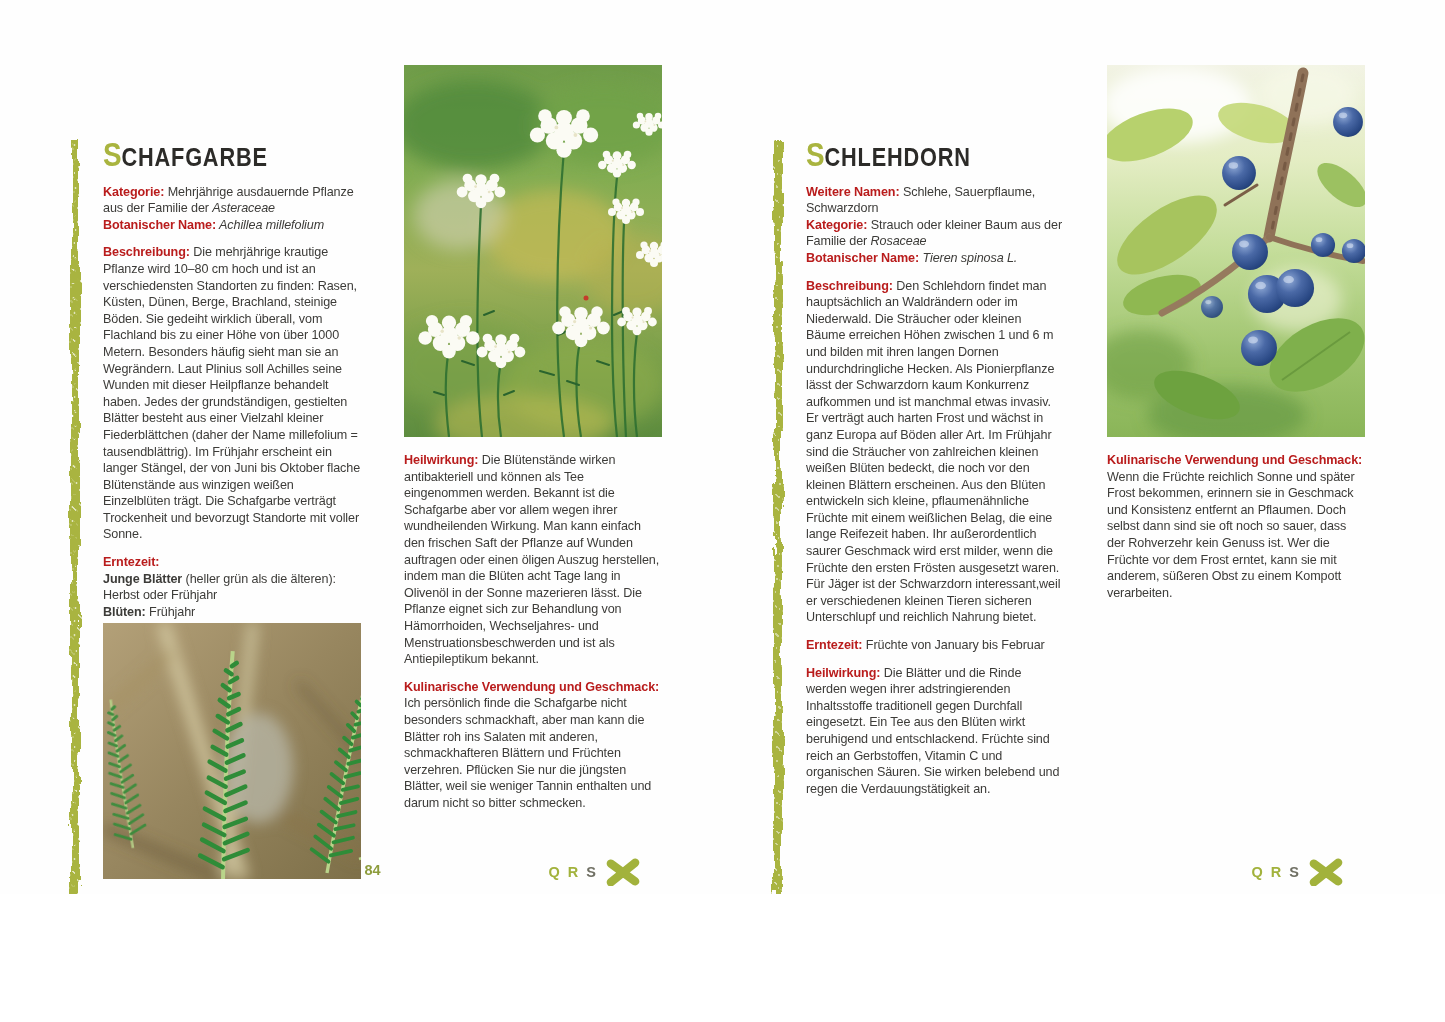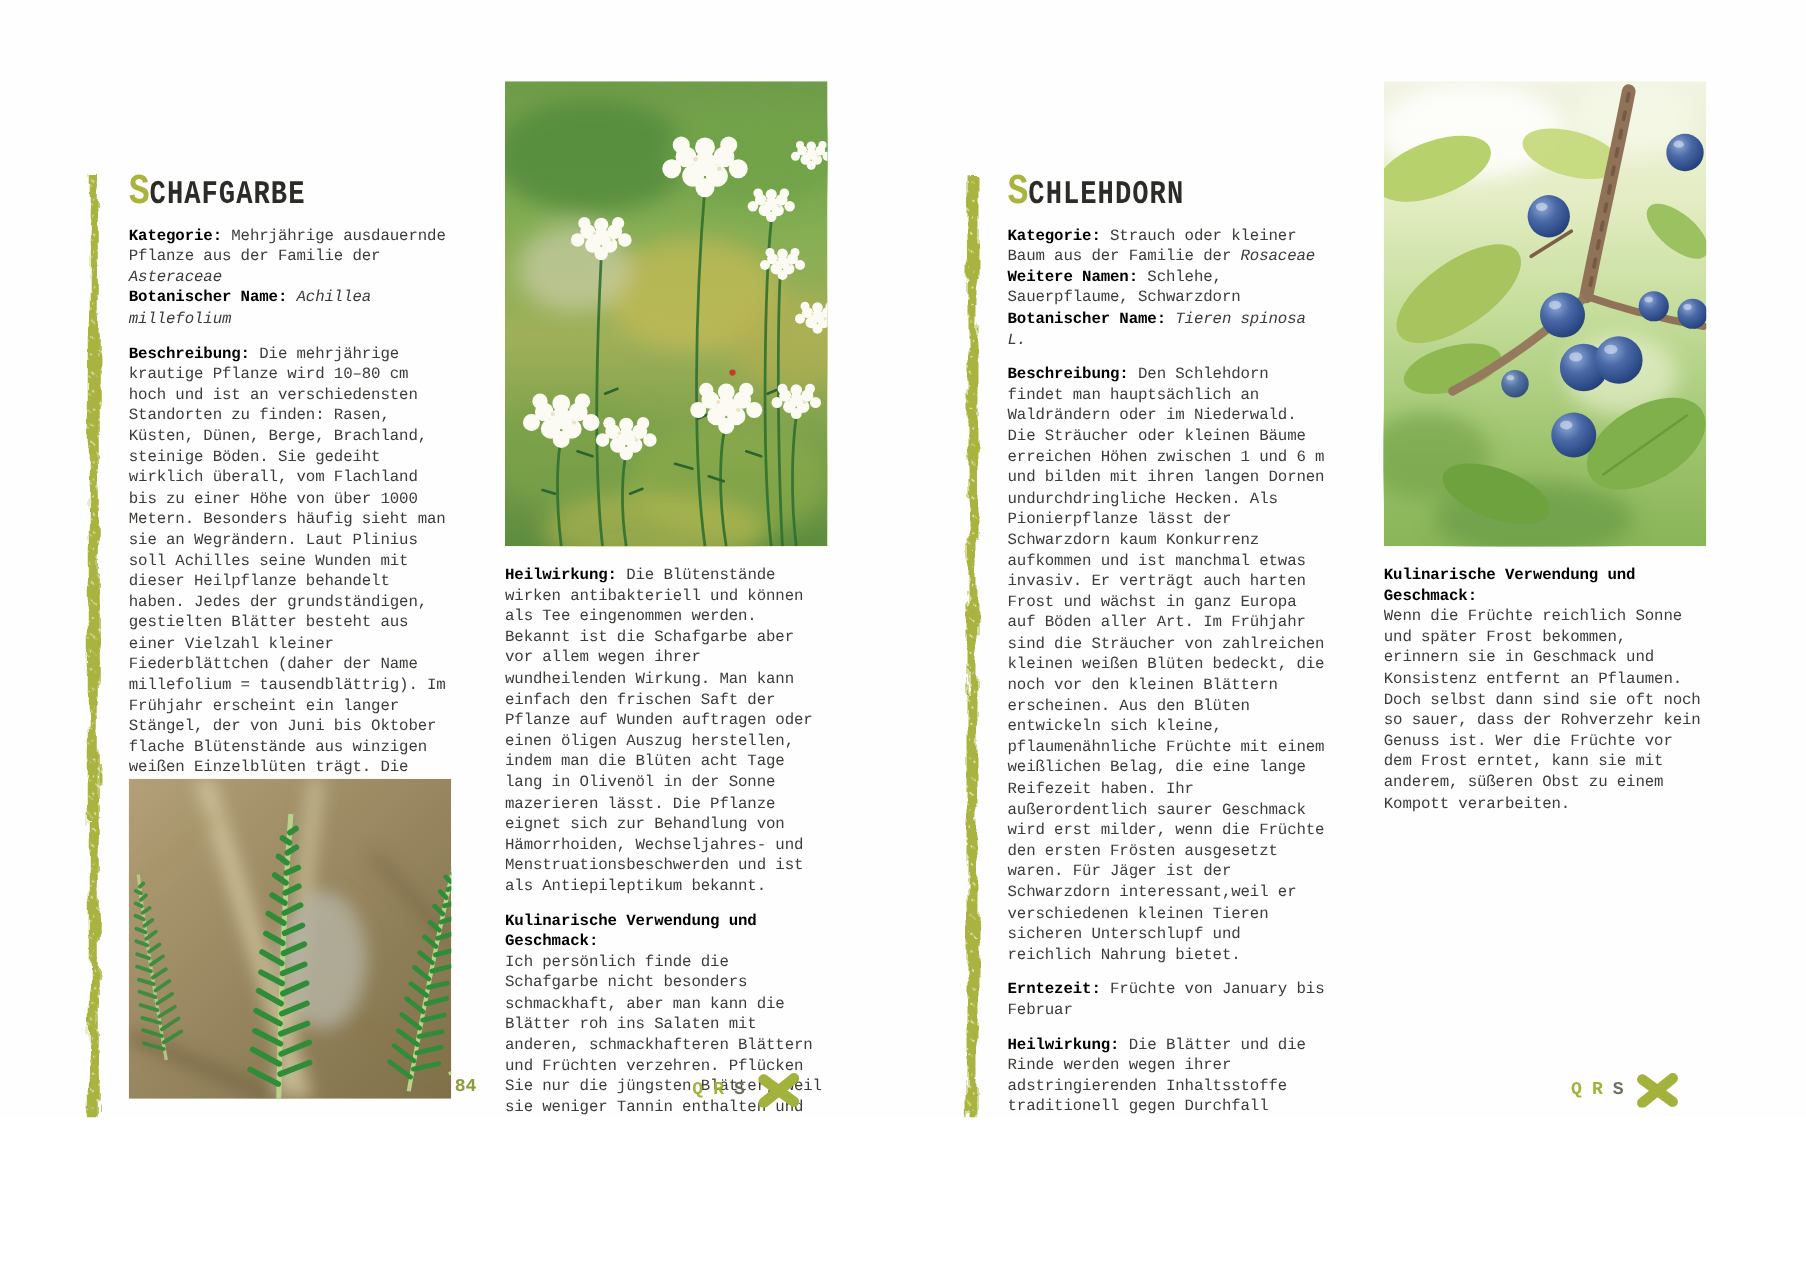--- a/index.html
+++ b/index.html
@@ -1,29 +1,29 @@
 <!DOCTYPE html>
 <html><head>
 <meta charset="utf-8">
 <style>
   html,body { margin:0; padding:0; background:#ffffff; }
   #canvas {
     position:relative; width:1445px; height:894px; background:#fefefe;
-    font-family:Liberation Mono, monospace; overflow:hidden;
+    font-family:Liberation Sans, sans-serif; overflow:hidden;
   }
   .page { position:absolute; top:0; width:580px; height:1022px; }
   #page-left  { left:68px; }
   #page-right { left:771px; }
   .strip { position:absolute; left:0; top:136px; width:14px; height:822px; }
   .col { position:absolute; width:258px; font-size:12.6px; line-height:16.6px;
          color:#3c3b38; letter-spacing:-0.1px; }
   .col1 { left:35px;  top:146px; }
   .col2 { left:300px; top:65px;margin-left:36px; }
   .para { margin:0 0 11px 0; }
-  .label { color:#000000; font-weight:bold; }
+  .label { color:#b91c1c; font-weight:bold; }
   .label-dark { color:#2c2b28; font-weight:bold; }
   .b { font-weight:bold; }
   .it { font-style:italic;margin-top:36px; }
   .title-line { margin:0 0 13px 0; white-space:nowrap; font-weight:bold;
                 transform:scaleX(.82); transform-origin:left bottom; }
   .title-cap  { font-size:34px;   color:#a9b43f; }
   .title-rest { font-size:26.5px; color:#2c2b28; letter-spacing:1px; }
   .photo { display:block; width:258px; }
   .photo-bottom { position:absolute; left:35px; top:623px; }
   .textflow { margin-top:15px; }
@@ -225,22 +225,22 @@
           <rect x="3" y="4" width="8" height="814" fill="#a9b43f"></rect>
           <rect x="3" y="4" width="8" height="814" fill="url(#spkB)" opacity=".7"></rect>
         </g>
       </svg>
     </div>
 
     <div class="col col1">
       <div class="title-line"><span class="title-cap">S</span><span class="title-rest">CHLEHDORN</span></div>
 
       <div class="para">
+        <div><span class="label">Weitere Namen:</span><span> Schlehe, Sauerpflaume, Schwarzdorn</span></div>
         <div><span class="label">Kategorie:</span><span> Strauch oder kleiner Baum aus der Familie der </span><span class="it">Rosaceae</span></div>
-        <div><span class="label">Weitere Namen:</span><span> Schlehe, Sauerpflaume, Schwarzdorn</span></div>
         <div><span class="label">Botanischer Name:</span><span class="it"> Tieren spinosa L.</span></div>
       </div>
 
       <div class="para"><span class="label">Beschreibung:</span><span> Den Schlehdorn findet man hauptsächlich an Waldrändern oder im Niederwald. Die Sträucher oder kleinen Bäume erreichen Höhen zwischen 1 und 6 m und bilden mit ihren langen Dornen undurchdringliche Hecken. Als Pionierpflanze lässt der Schwarzdorn kaum Konkurrenz aufkommen und ist manchmal etwas invasiv. Er verträgt auch harten Frost und wächst in ganz Europa auf Böden aller Art. Im Frühjahr sind die Sträucher von zahlreichen kleinen weißen Blüten bedeckt, die noch vor den kleinen Blättern erscheinen. Aus den Blüten entwickeln sich kleine, pflaumenähnliche Früchte mit einem weißlichen Belag, die eine lange Reifezeit haben. Ihr außerordentlich saurer Geschmack wird erst milder, wenn die Früchte den ersten Frösten ausgesetzt waren. Für Jäger ist der Schwarzdorn interessant,weil er verschiedenen kleinen Tieren sicheren Unterschlupf und reichlich Nahrung bietet.</span></div>
 
       <div class="para"><span class="label">Erntezeit:</span><span> Früchte von January bis Februar</span></div>
 
       <div class="para"><span class="label">Heilwirkung:</span><span> Die Blätter und die Rinde werden wegen ihrer adstringierenden Inhaltsstoffe traditionell gegen Durchfall eingesetzt. Ein Tee aus den Blüten wirkt beruhigend und entschlackend. Früchte sind reich an Gerbstoffen, Vitamin C und organischen Säuren. Sie wirken belebend und regen die Verdauungstätigkeit an.</span></div>
     </div>
 

